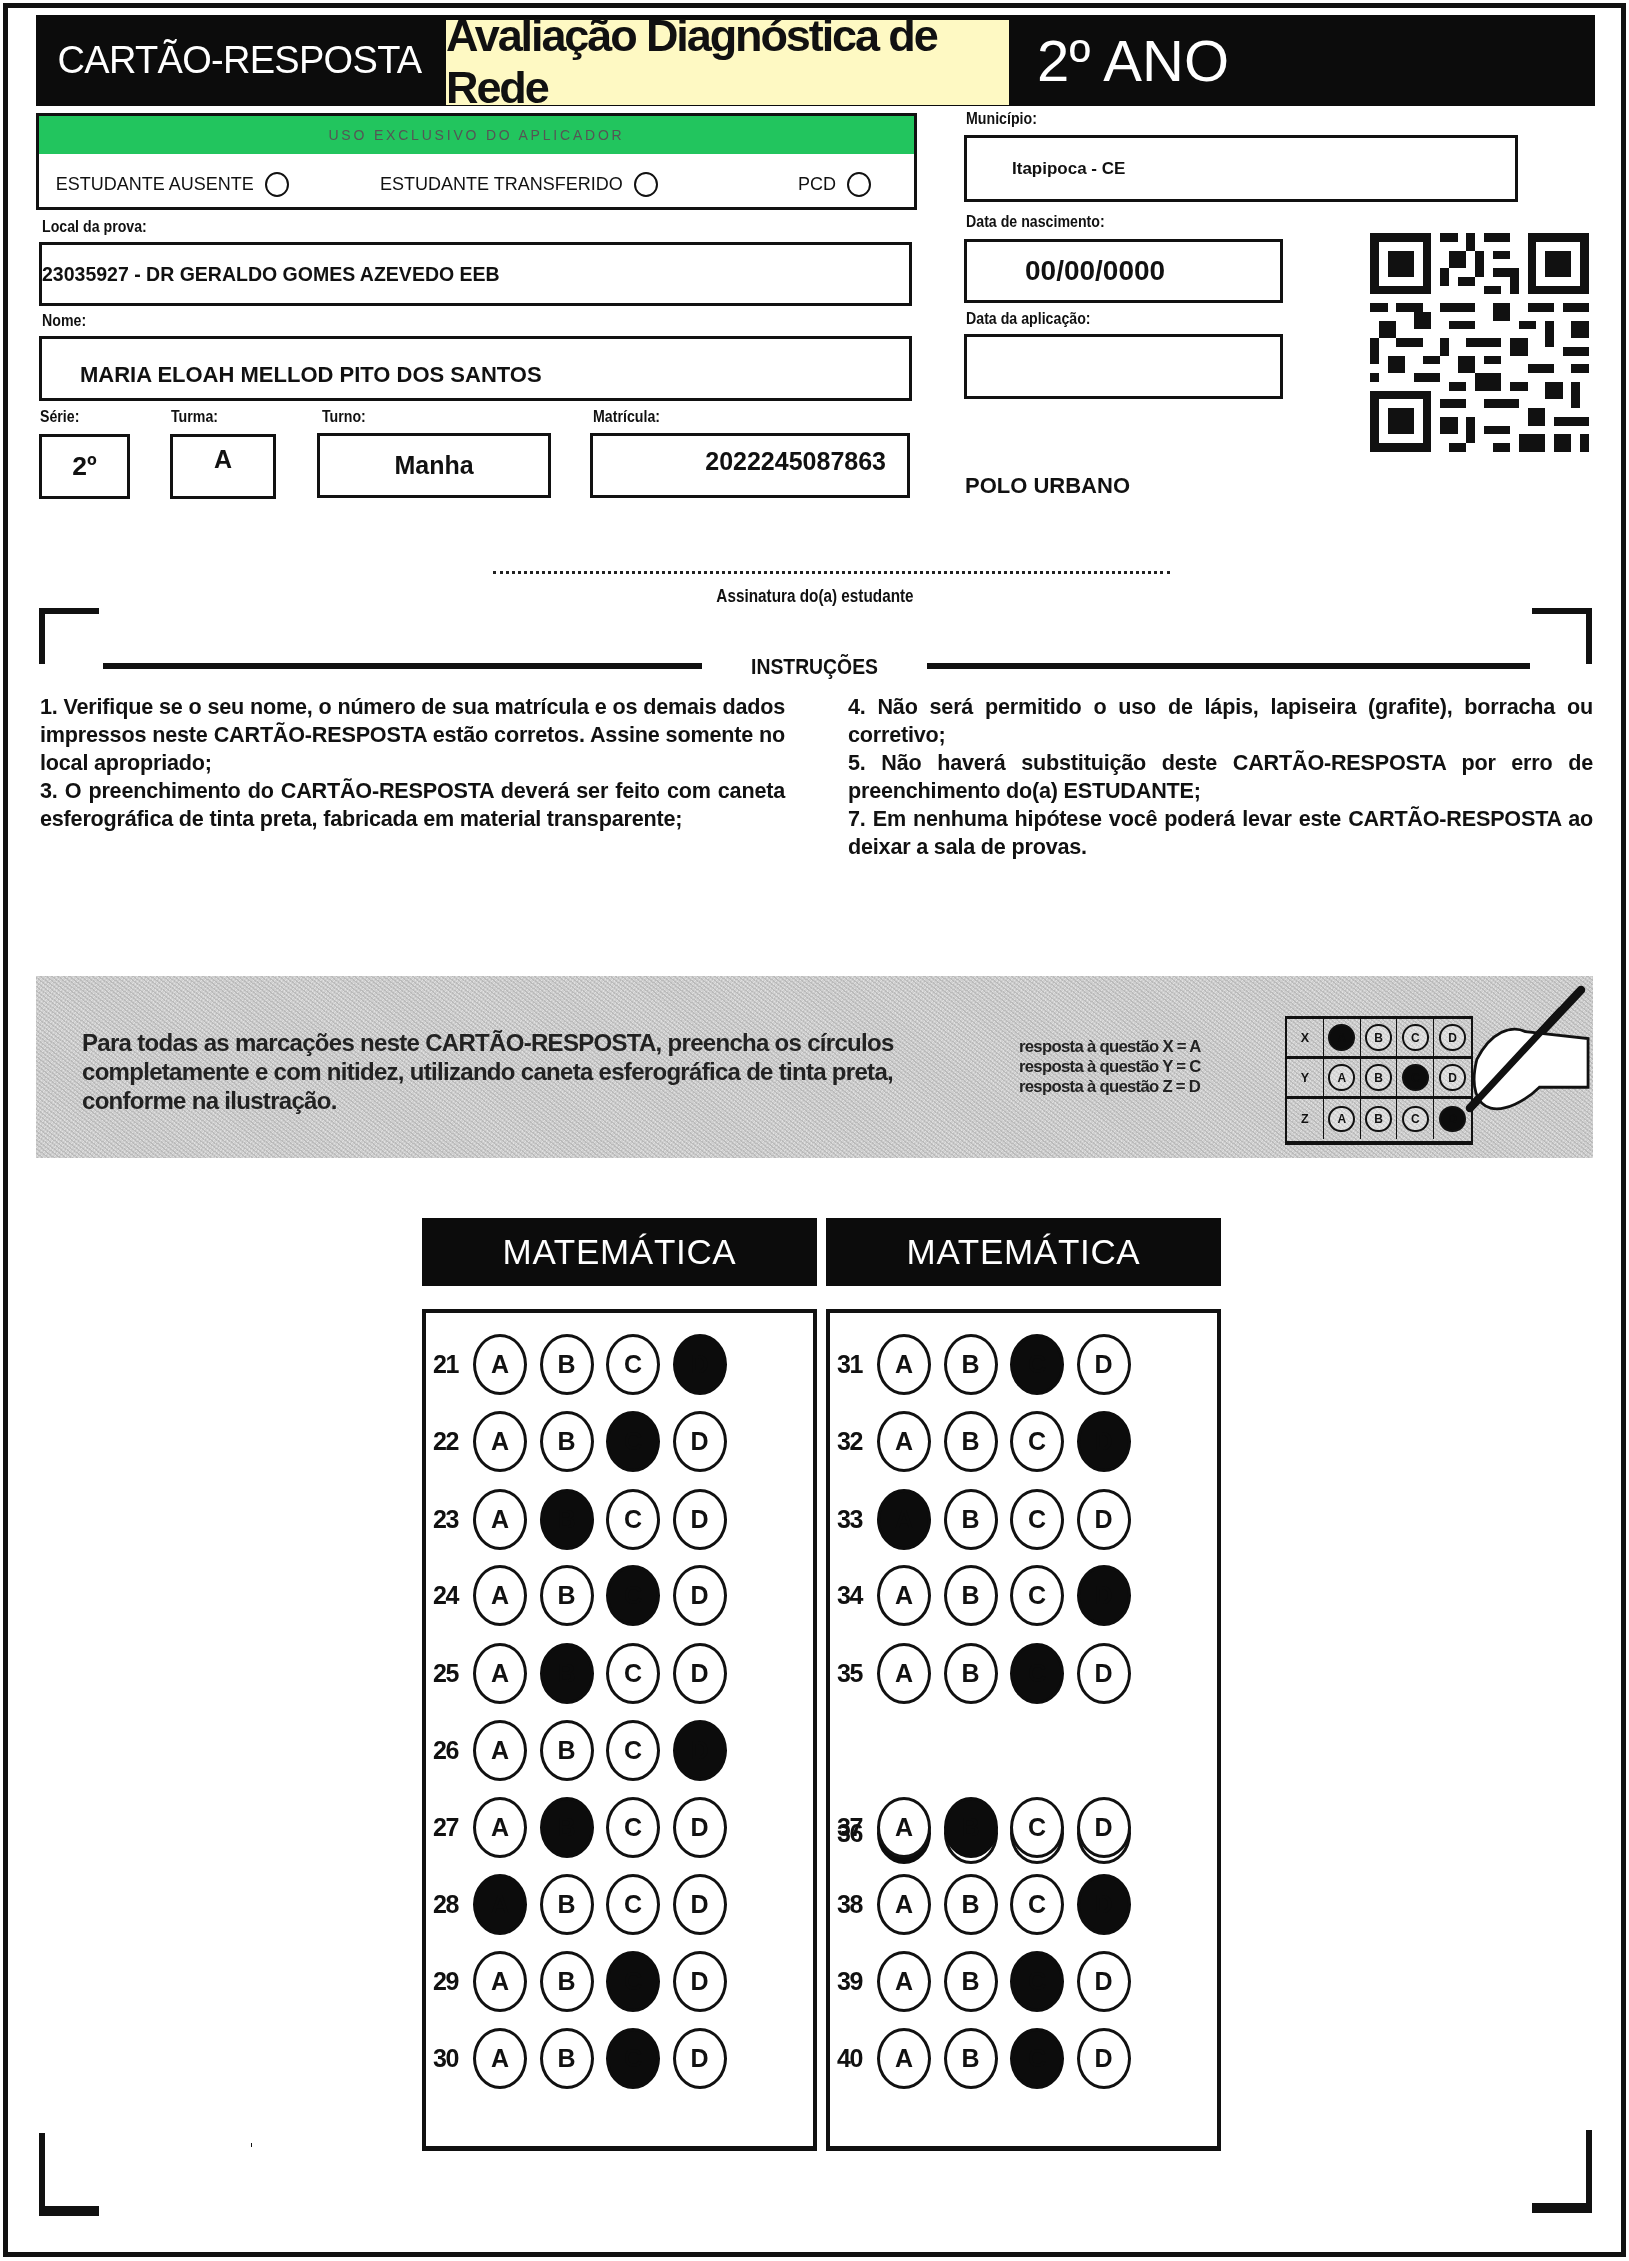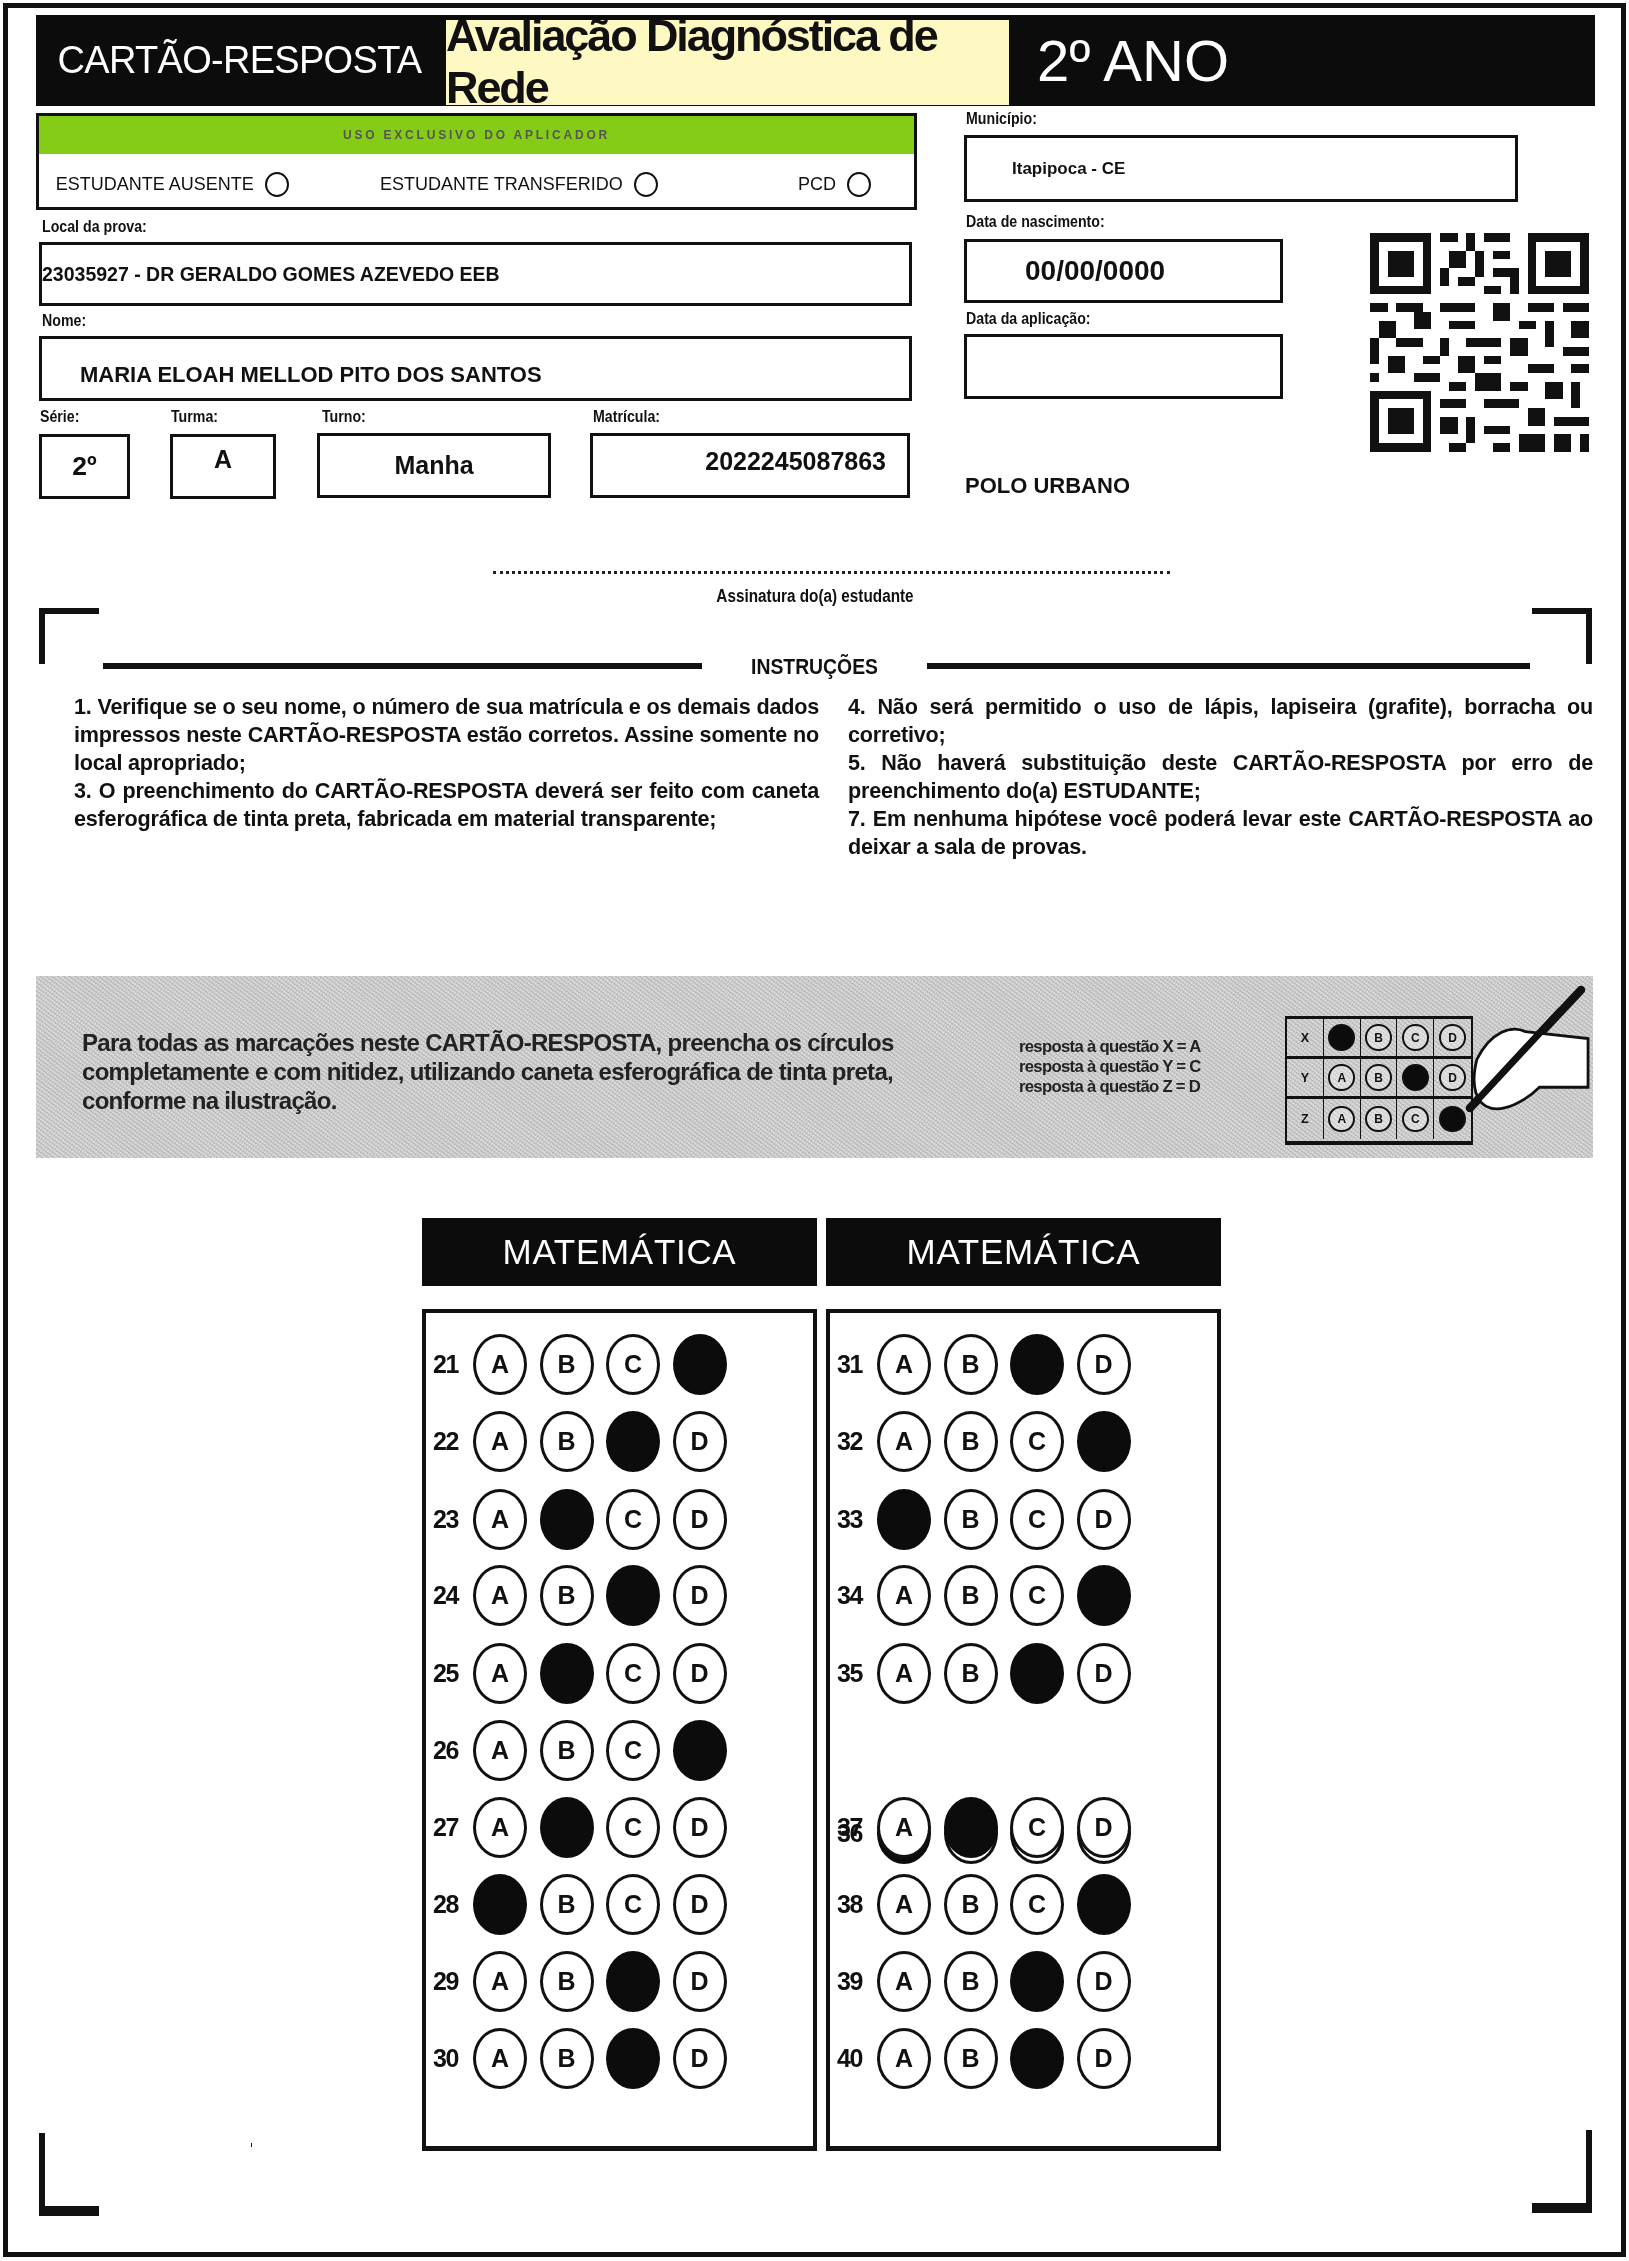--- a/index.html
+++ b/index.html
@@ -8,21 +8,21 @@
   .sheet { position: absolute; left: 2.8px; top: 2.8px; width: 1623px; height: 2254px; border: 5.6px solid #111; border-top-width: 5.6px; }
 
   
   .hdr-black { position:absolute; left:36px; top:15.3px; width:1559px; height:91px; background:#0c0c0c; }
   .hdr-title { position:absolute; left:36px; top:15.3px; width:407px; height:91px; color:#fff; font-size:38px; display:flex; align-items:center; justify-content:center; letter-spacing:-0.7px; transform-origin:left; }
   .hdr-white { position:absolute; left:446px; top:19.5px; width:563px; height:85px; background:#fef9c3; color:#111; font-size:45px; font-weight:bold; display:flex; align-items:center; justify-content:center; letter-spacing:-2.1px; }
   .hdr-grade { position:absolute; left:1037px; top:15.3px; height:91px; color:#fff; font-size:58px; display:flex; align-items:center; }
 
   
   .aplic-box { position:absolute; left:36px; top:113px; width:881px; height:97px; border:3.5px solid #111; }
-  .aplic-bar { position:absolute; left:0; top:0; right:0; height:38px; background:#84cc16; color:#555; font-size:12px; letter-spacing:2.8px; display:flex; align-items:center; justify-content:center;font-weight:bold; }
+  .aplic-bar { position:absolute; left:0; top:0; right:0; height:38px; background:#22c55e; color:#555; font-size:14px; letter-spacing:2.8px; display:flex; align-items:center; justify-content:center; }
   .aplic-opt { position:absolute; top:56px; font-size:18px; display:flex; align-items:center; gap:11px; }
   .ring { width:24px; height:25px; border:2.1px solid #111; border-radius:50%; display:inline-block; background:#fff; }
 
   .lbl { position:absolute; font-size:16.7px; font-weight:bold; transform:scaleX(0.85); transform-origin:left; white-space:nowrap; }
   .field { position:absolute; border:3.5px solid #111; font-weight:bold; display:flex; align-items:center; white-space:nowrap; background:#fff; }
 
   .qr { position:absolute; left:1370px; top:233px; width:219px; height:219px; }
 
   .signline { position:absolute; left:493px; top:571px; width:677px; border-top:3.5px dotted #222; }
   .signlbl { position:absolute; left:0; width:1630px; top:586px; text-align:center; font-size:18px; font-weight:bold; transform:scaleX(0.85); }
@@ -135,21 +135,21 @@
 <div class="crop" style="left:39px; top:2133px; width:5.6px; height:82px;"></div>
 <div class="crop" style="left:39px; top:2206px; width:60px; height:9.7px;"></div>
 <div class="crop" style="left:1586px; top:2130px; width:5.6px; height:82px;"></div>
 <div class="crop" style="left:1532px; top:2203px; width:60px; height:9.7px;"></div>
 <div class="crop" style="left:251px; top:2143px; width:1.4px; height:4.2px;"></div>
 
 <div class="instr-title-line" style="left:103px; width:599px;"></div>
 <div class="instr-title">INSTRUÇÕES</div>
 <div class="instr-title-line" style="left:927px; width:603px;"></div>
 
-<div class="instr-col" style="left:40px; width:745px;margin-left:34px;">
+<div class="instr-col" style="left:40px; width:745px;">
   <p>1. Verifique se o seu nome, o número de sua matrícula e os demais dados impressos neste CARTÃO-RESPOSTA estão corretos. Assine somente no local apropriado;</p>
   <p>3. O preenchimento do CARTÃO-RESPOSTA deverá ser feito com caneta esferográfica de tinta preta, fabricada em material transparente;</p>
 </div>
 <div class="instr-col" style="left:848px; width:745px;">
   <p>4. Não será permitido o uso de lápis, lapiseira (grafite), borracha ou corretivo;</p>
   <p>5. Não haverá substituição deste CARTÃO-RESPOSTA por erro de preenchimento do(a) ESTUDANTE;</p>
   <p>7. Em nenhuma hipótese você poderá levar este CARTÃO-RESPOSTA ao deixar a sala de provas.</p>
 </div>
 
 <div class="example">

